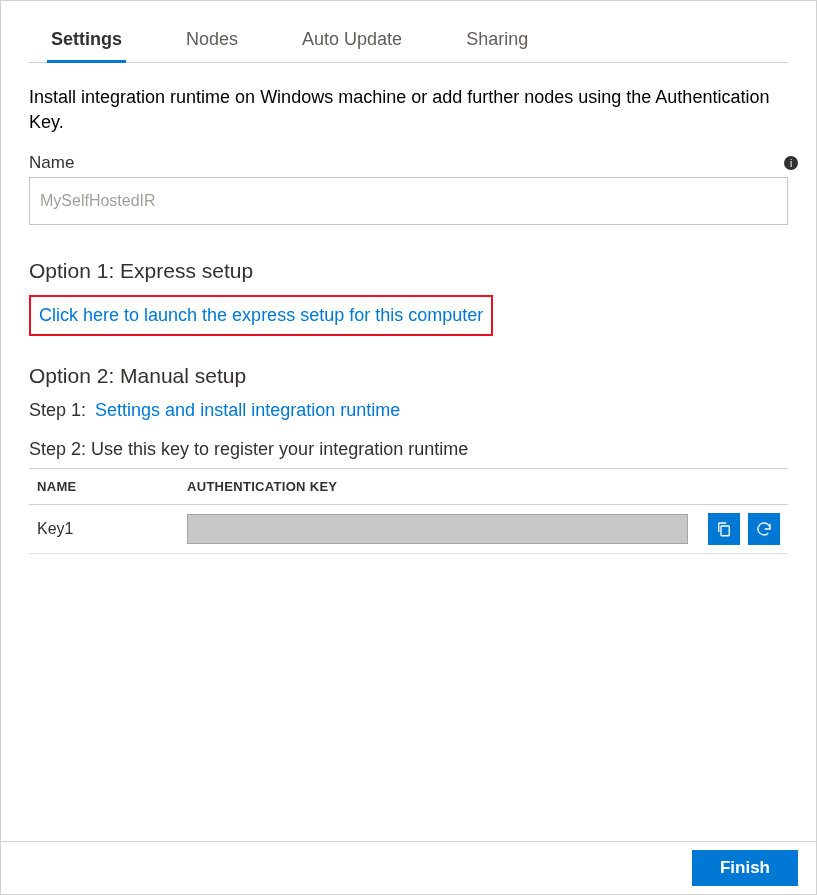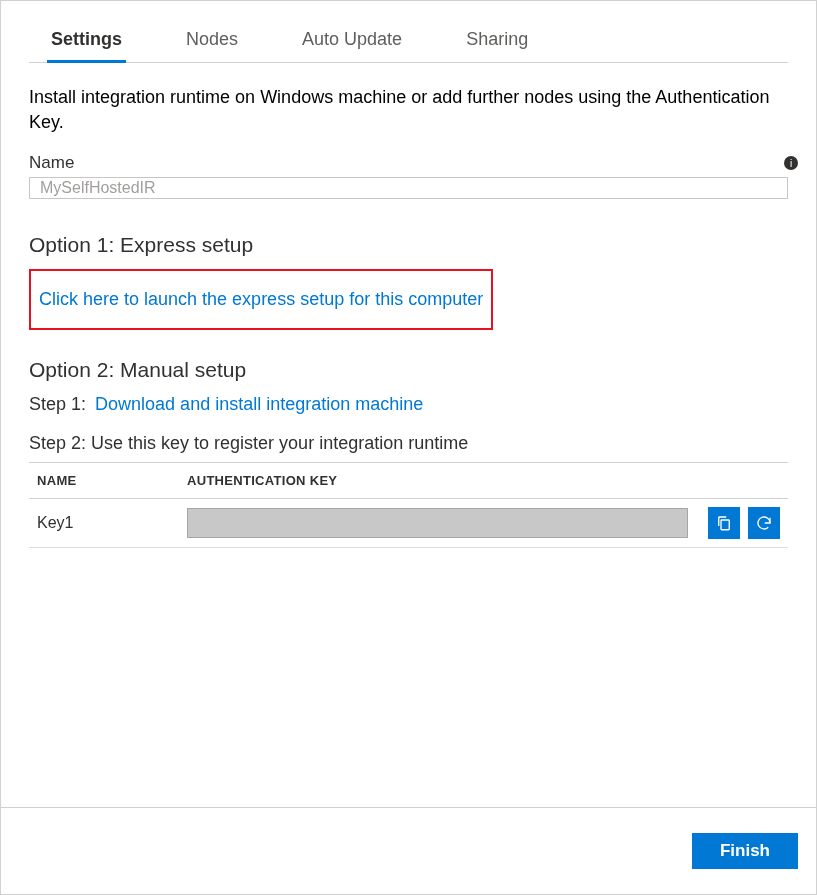--- a/index.html
+++ b/index.html
@@ -72,21 +72,21 @@
     background: #323130;
     color: #fff;
     font-size: 10px;
     display: inline-flex;
     align-items: center;
     justify-content: center;
     margin-right: -10px;
   }
   .name-input {
     width: 100%;
-    height: 22px;
+    height: 48px;
     border: 1px solid #c8c6c4;
     padding: 0 10px;
     font-size: 16px;
     color: #a19f9d;
     background: #fff;
   }
   .name-input::placeholder { color: #a19f9d; }
   .section-h {
     font-size: 21px;
     font-weight: 400;
@@ -96,21 +96,21 @@
   .section-h.opt2 { margin-top: 28px; }
   .link {
     font-size: 18px;
     color: #0078d4;
     text-decoration: none;
     cursor: pointer;
   }
   .highlight-box {
     display: inline-block;
     border: 2px solid #e81123;
-    padding: 18px 8px;
+    padding: 8px 8px;
     margin-top: 2px;
   }
   .step-row {
     font-size: 18px;
     color: #323130;
     margin: 12px 0 0 0;
   }
   .step-row .link { margin-left: 4px; }
   .step-row.step2 { margin-top: 18px; margin-bottom: 8px; }
   table.keys {
@@ -151,21 +151,21 @@
     color: #fff;
     align-items: center;
     justify-content: center;
     cursor: pointer;
     margin-left: 4px;
     vertical-align: middle;
   }
   .icon-btn svg { width: 18px; height: 18px; stroke: #fff; fill: none; stroke-width: 1.8; }
   .footer {
     border-top: 1px solid #d1d1d1;
-    padding: 25px 18px;
+    padding: 8px 18px;
     display: flex;
     justify-content: flex-end;
     background: #fff;
   }
   .finish-btn {
     background: #0078d4;
     color: #fff;
     border: none;
     font-size: 17px;
     font-weight: 600;
@@ -195,21 +195,21 @@
 
   <h2 class="section-h">Option 1: Express setup</h2>
   <div class="highlight-box">
     <a class="link">Click here to launch the express setup for this computer</a>
   </div>
 
   <h2 class="section-h opt2">Option 2: Manual setup</h2>
 
   <div class="step-row">
     <span>Step 1:</span>
-    <a class="link">Download and install integration machine</a>
+    <a class="link">Settings and install integration runtime</a>
   </div>
 
   <div class="step-row step2">Step 2: Use this key to register your integration runtime</div>
 
   <table class="keys">
     <thead>
       <tr>
         <th class="key-name">NAME</th>
         <th>AUTHENTICATION KEY</th>
         <th class="actions-cell"></th>

